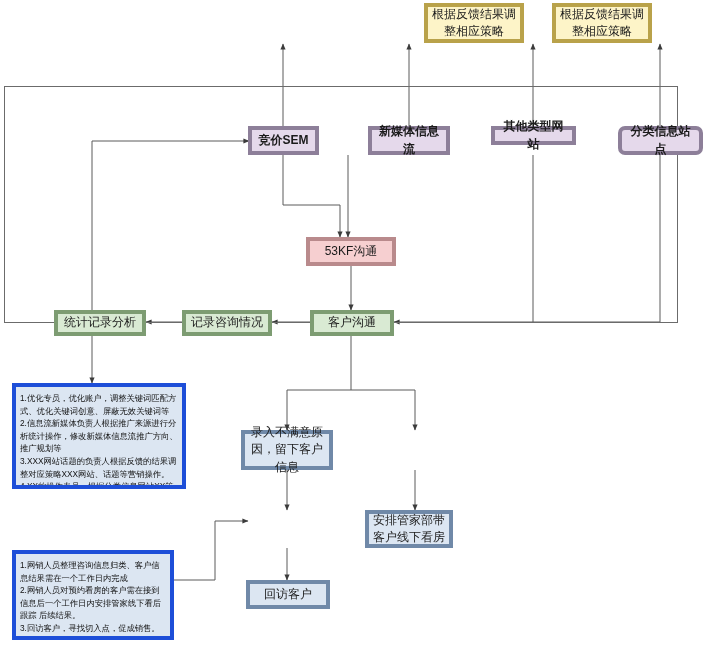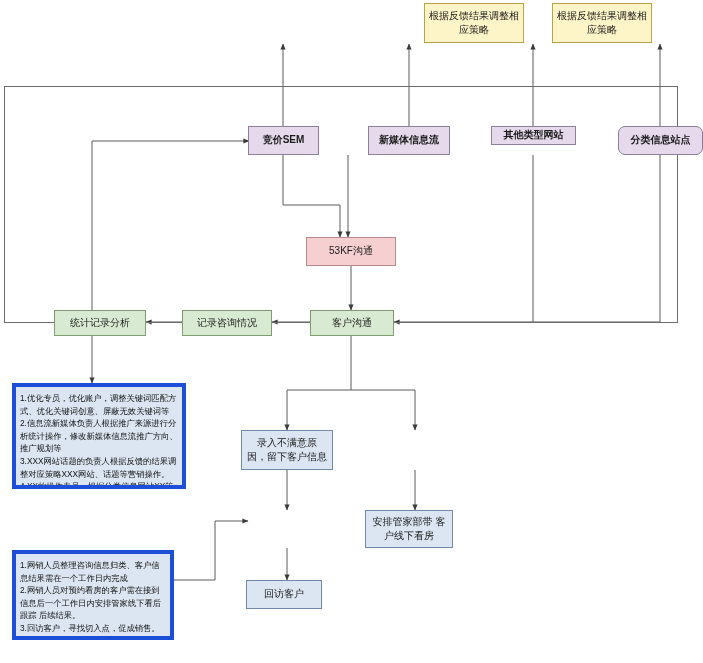--- a/index.html
+++ b/index.html
@@ -13,22 +13,22 @@
   #canvas { position:absolute; inset:0; width:703px; height:663px; }
   svg.links { position:absolute; left:0; top:0; width:703px; height:663px; }
 
   .node {
     position:absolute;
     box-sizing:border-box;
     display:flex;
     align-items:center;
     justify-content:center;
     text-align:center;
-    border:1px solid #14b8a6;
-    font-size:10px;
+    border:4px solid #14b8a6;
+    font-size:12px;
     line-height:1.45;
     color:#1b1b1b;
     padding:2px 4px;
   }
   .node span { display:block; }
 
   .n-yellow { background:#fdf4c8; border-color:#b9a24a; }
   .n-purple { background:#e5d9eb; border-color:#8d7f99;font-weight:bold; }
   .n-pink   { background:#f6cfd0; border-color:#b98a8c; }
   .n-green  { background:#d9ead3; border-color:#7d9c72; }
@@ -143,21 +143,21 @@
   <div class="node n-green" style="left:310px; top:310px; width:84px; height:26px;">
     <span>客户沟通</span>
   </div>
 
   <div class="node n-blue" style="left:241px; top:430px; width:92px; height:40px;">
     <span>录入不满意原 因，留下客户信息</span>
   </div>
   <div class="node n-blue" style="left:365px; top:510px; width:88px; height:38px;">
     <span>安排管家部带 客户线下看房</span>
   </div>
-  <div class="node n-blue" style="left:246px; top:580px; width:76px; height:29px;">
+  <div class="node n-blue" style="left:246px; top:580px; width:84px; height:29px;">
     <span>回访客户</span>
   </div>
 
   <div class="note" style="left:12px; top:383px; width:174px; height:106px;">1.优化专员，优化账户，调整关键词匹配方式、优化关键词创意、屏蔽无效关键词等
  2.信息流新媒体负责人根据推广来源进行分析统计操作，修改新媒体信息流推广方向、推广规划等
  3.XXX网站话题的负责人根据反馈的结果调整对应策略XXX网站、话题等营销操作。
 4.XX的操作专员，根据分类信息网站XX等反馈来的客服信息进行调整，对房源进行置顶、精选等操作</div>
 
   <div class="note" style="left:12px; top:550px; width:162px; height:90px;">1.网销人员整理咨询信息归类、客户信息结果需在一个工作日内完成
 2.网销人员对预约看房的客户需在接到信息后一个工作日内安排管家线下看后跟踪 后续结果。

